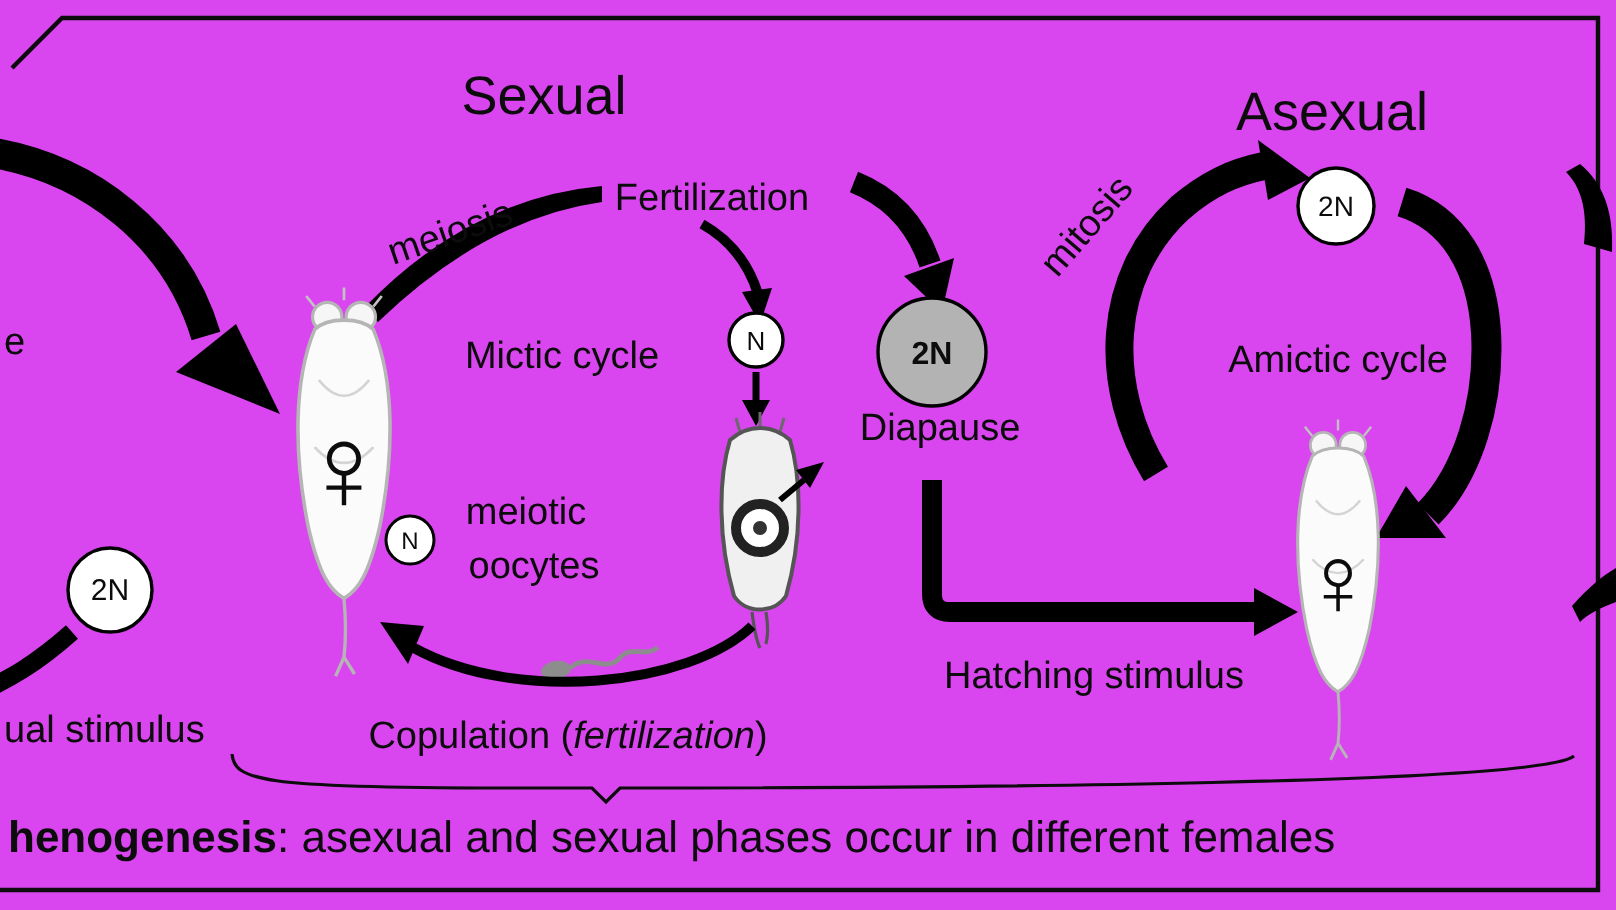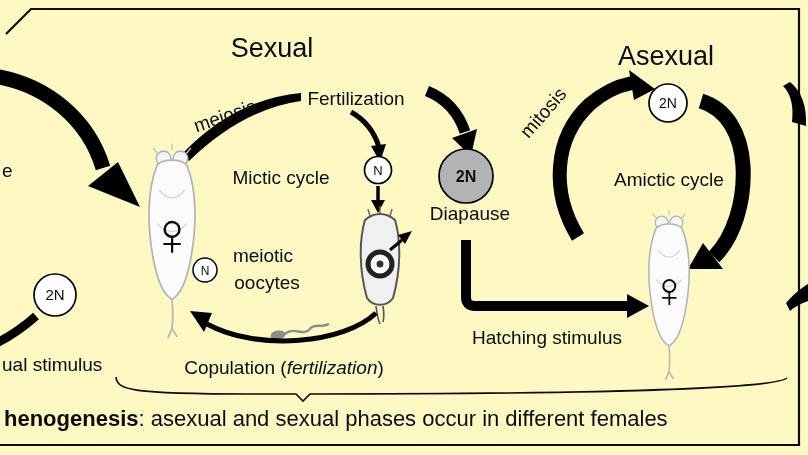--- a/index.html
+++ b/index.html
@@ -1,16 +1,16 @@
 <!DOCTYPE html>
 <html><head>
 <meta charset="utf-8">
 <style>
   html,body{margin:0;padding:0;background:#fff;}
-  .canvas{position:relative;width:808px;height:455px;background:#fef9c3;overflow:hidden;}
+  .canvas{position:relative;width:808px;height:455px;background:#d946ef;overflow:hidden;}
   svg{display:block;font-family:"Liberation Sans","DejaVu Sans",sans-serif;}
   text{fill:#0c0c0c;}
   .title{font-size:27px;}
   .lbl{font-size:19px;}
   .small{font-size:13px;}
   .cap{font-size:22px;}
   .ital{font-style:italic;}
   .bold{font-weight:bold;}
 </style>
 </head>

